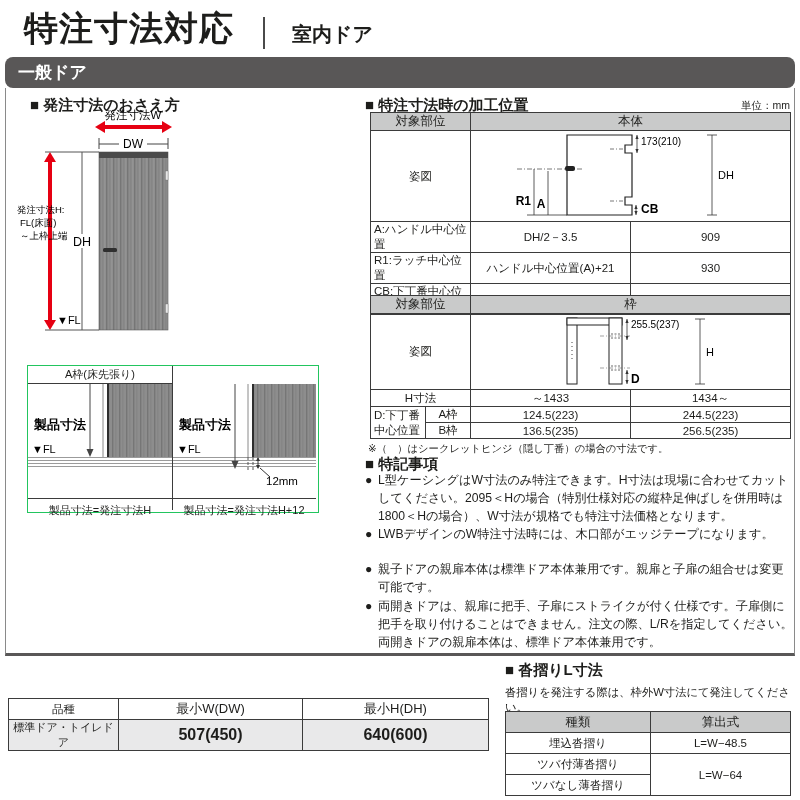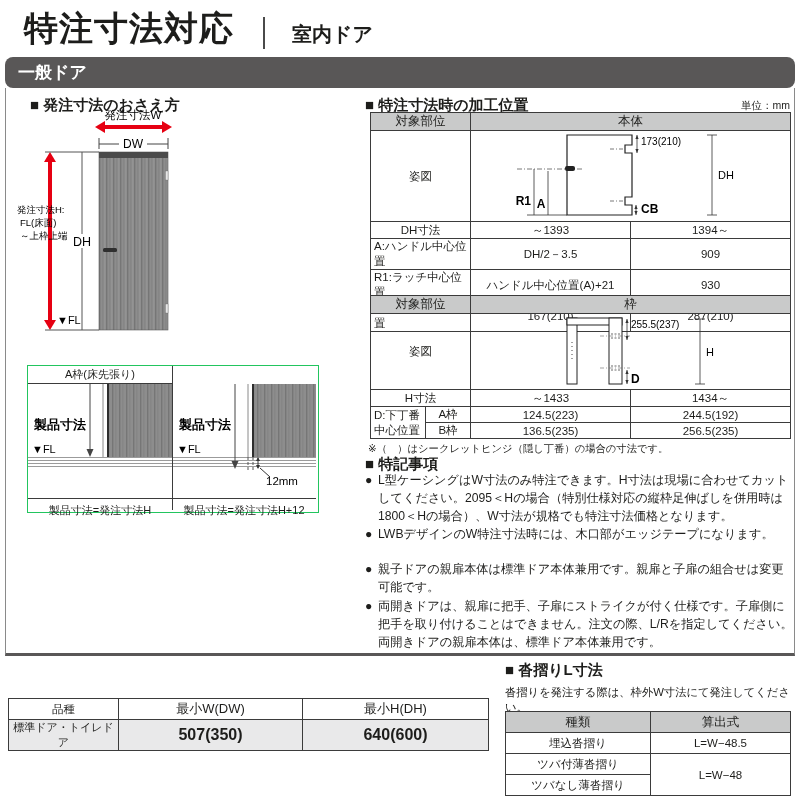--- a/index.html
+++ b/index.html
@@ -184,25 +184,20 @@
           <rect x="93" y="35" width="10" height="5" rx="2" fill="#222"></rect>
           <text x="59" y="74" font-size="12" font-weight="bold" text-anchor="end">R1</text>
           <text x="69" y="77" font-size="12" font-weight="bold" text-anchor="middle">A</text>
           <line x1="164" y1="74" x2="164" y2="84" stroke="#333" stroke-width="0.8"></line>
           <polygon points="164,74 162.4,78 165.6,78" fill="#333"></polygon>
           <polygon points="164,84 162.4,80 165.6,80" fill="#333"></polygon>
           <text x="169" y="82" font-size="12" font-weight="bold">CB</text>
         </svg>
       </td>
     </tr>
-    <tr style="height:17px;">
-      <td>DH寸法</td>
-      <td>～1393</td>
-      <td>1394～</td>
-    </tr>
     <tr style="height:14px;">
       <td class="lab">A:ハンドル中心位置</td>
       <td>DH/2－3.5</td>
       <td>909</td>
     </tr>
     <tr style="height:14px;">
       <td class="lab">R1:ラッチ中心位置</td>
       <td>ハンドル中心位置(A)+21</td>
       <td>930</td>
     </tr>
@@ -260,21 +255,21 @@
       <td>～1433</td>
       <td>1434～</td>
     </tr>
     <tr style="height:16px;">
       <td class="lab" rowspan="2">
         <div>D:下丁番</div>
         <div>中心位置</div>
       </td>
       <td>A枠</td>
       <td>124.5(223)</td>
-      <td>244.5(192)</td>
+      <td>244.5(223)</td>
     </tr>
     <tr style="height:16px;">
       <td>B枠</td>
       <td>136.5(235)</td>
       <td>256.5(235)</td>
     </tr>
   </tbody>
     </table>
 
   <div class="abs note-small" style="left:368px;top:442px;width:425px;">※（　）はシークレットヒンジ（隠し丁番）の場合の寸法です。</div>
@@ -307,21 +302,21 @@
         <col style="width:186px">
       </colgroup>
     <tbody>
         <tr>
       <td>品種</td>
       <td style="font-size:13px;">最小W(DW)</td>
       <td style="font-size:13px;">最小H(DH)</td>
     </tr>
     <tr>
       <td class="shade" style="font-size:11px;">標準ドア・トイレドア</td>
-      <td class="shade val">507(350)</td>
+      <td class="shade val">507(450)</td>
       <td class="shade val">640(600)</td>
     </tr>
   </tbody>
     </table>
 
   <div class="abs" style="left:505px;top:661px;font-size:15px;font-weight:bold;">■ 沓摺りL寸法</div>
   <div class="abs" style="left:505px;top:685px;font-size:11.3px;">沓摺りを発注する際は、枠外W寸法にて発注してください。</div>
   <table class="dt kz-table" style="left:505px;top:711px;width:285px;">
     <colgroup>
         <col style="width:145px">
@@ -331,21 +326,21 @@
         <tr style="height:19px;">
       <td class="hd">種類</td>
       <td class="hd">算出式</td>
     </tr>
     <tr>
       <td>埋込沓摺り</td>
       <td>L=W−48.5</td>
     </tr>
     <tr>
       <td>ツバ付薄沓摺り</td>
-      <td rowspan="2">L=W−48</td>
+      <td rowspan="2">L=W−64</td>
     </tr>
     <tr>
       <td>ツバなし薄沓摺り</td>
     </tr>
   </tbody>
     </table>
 
 </div>
 
 </body></html>

